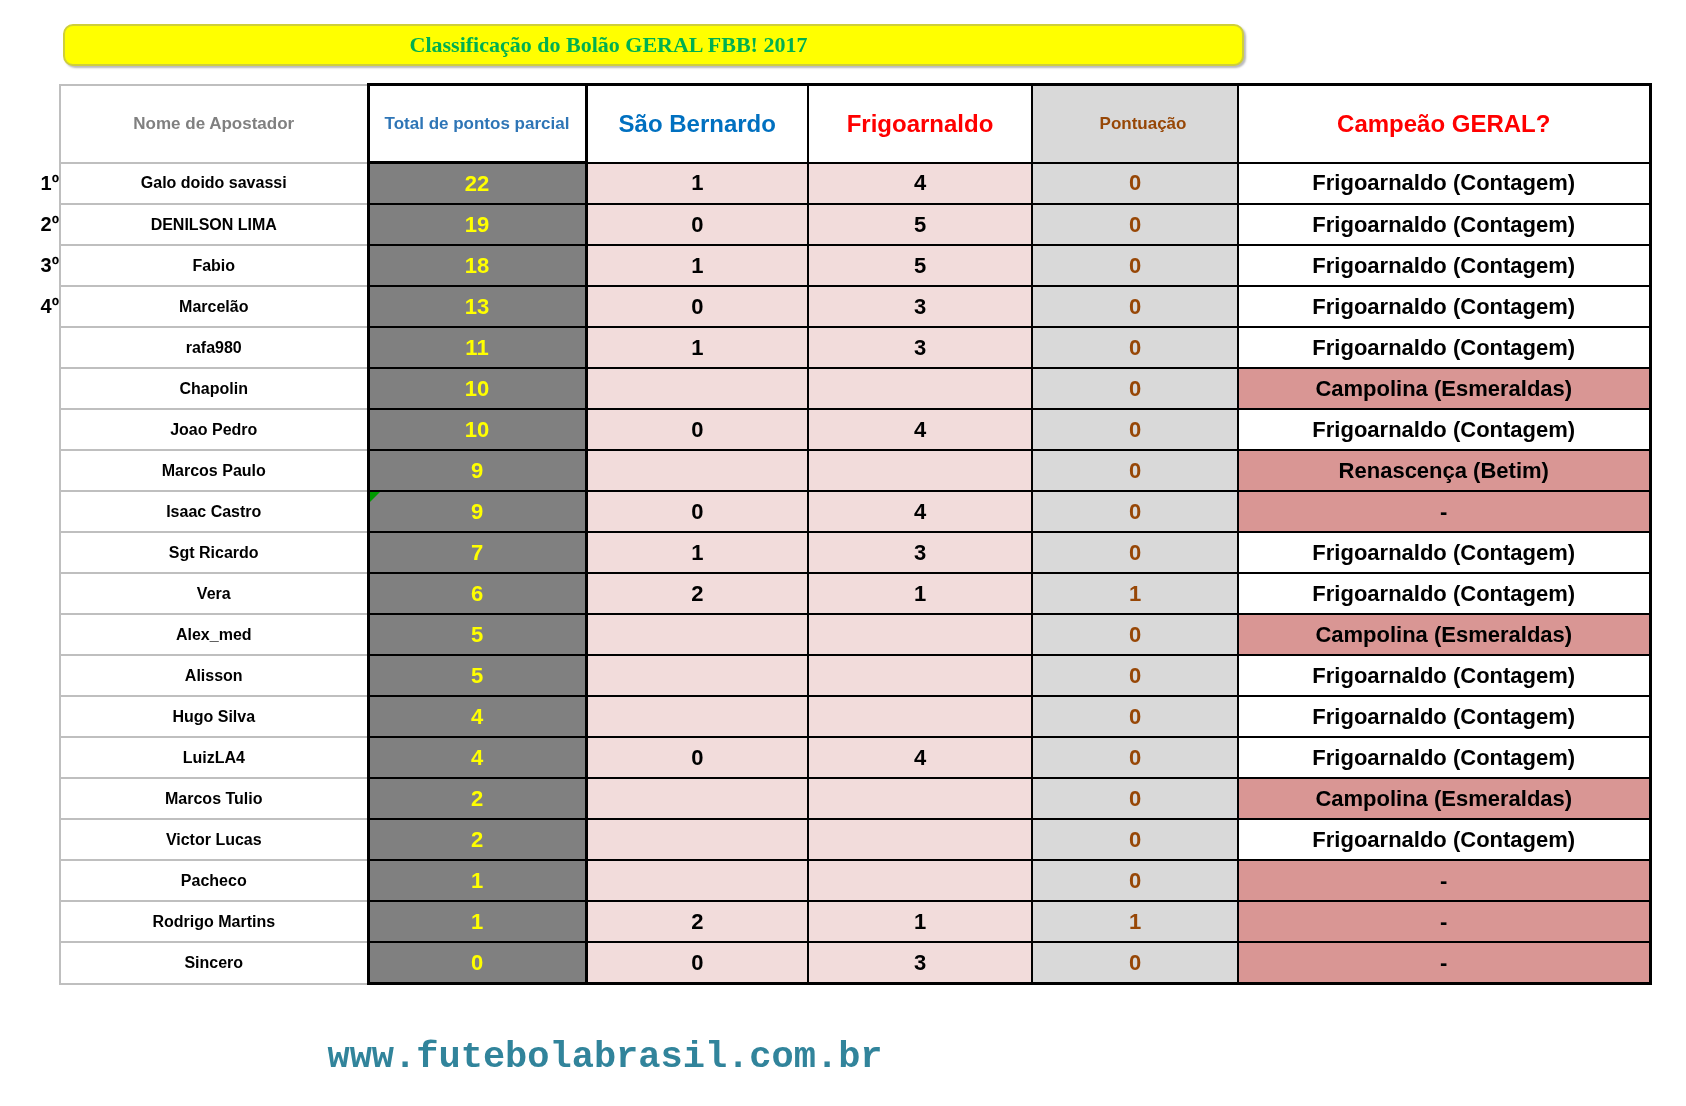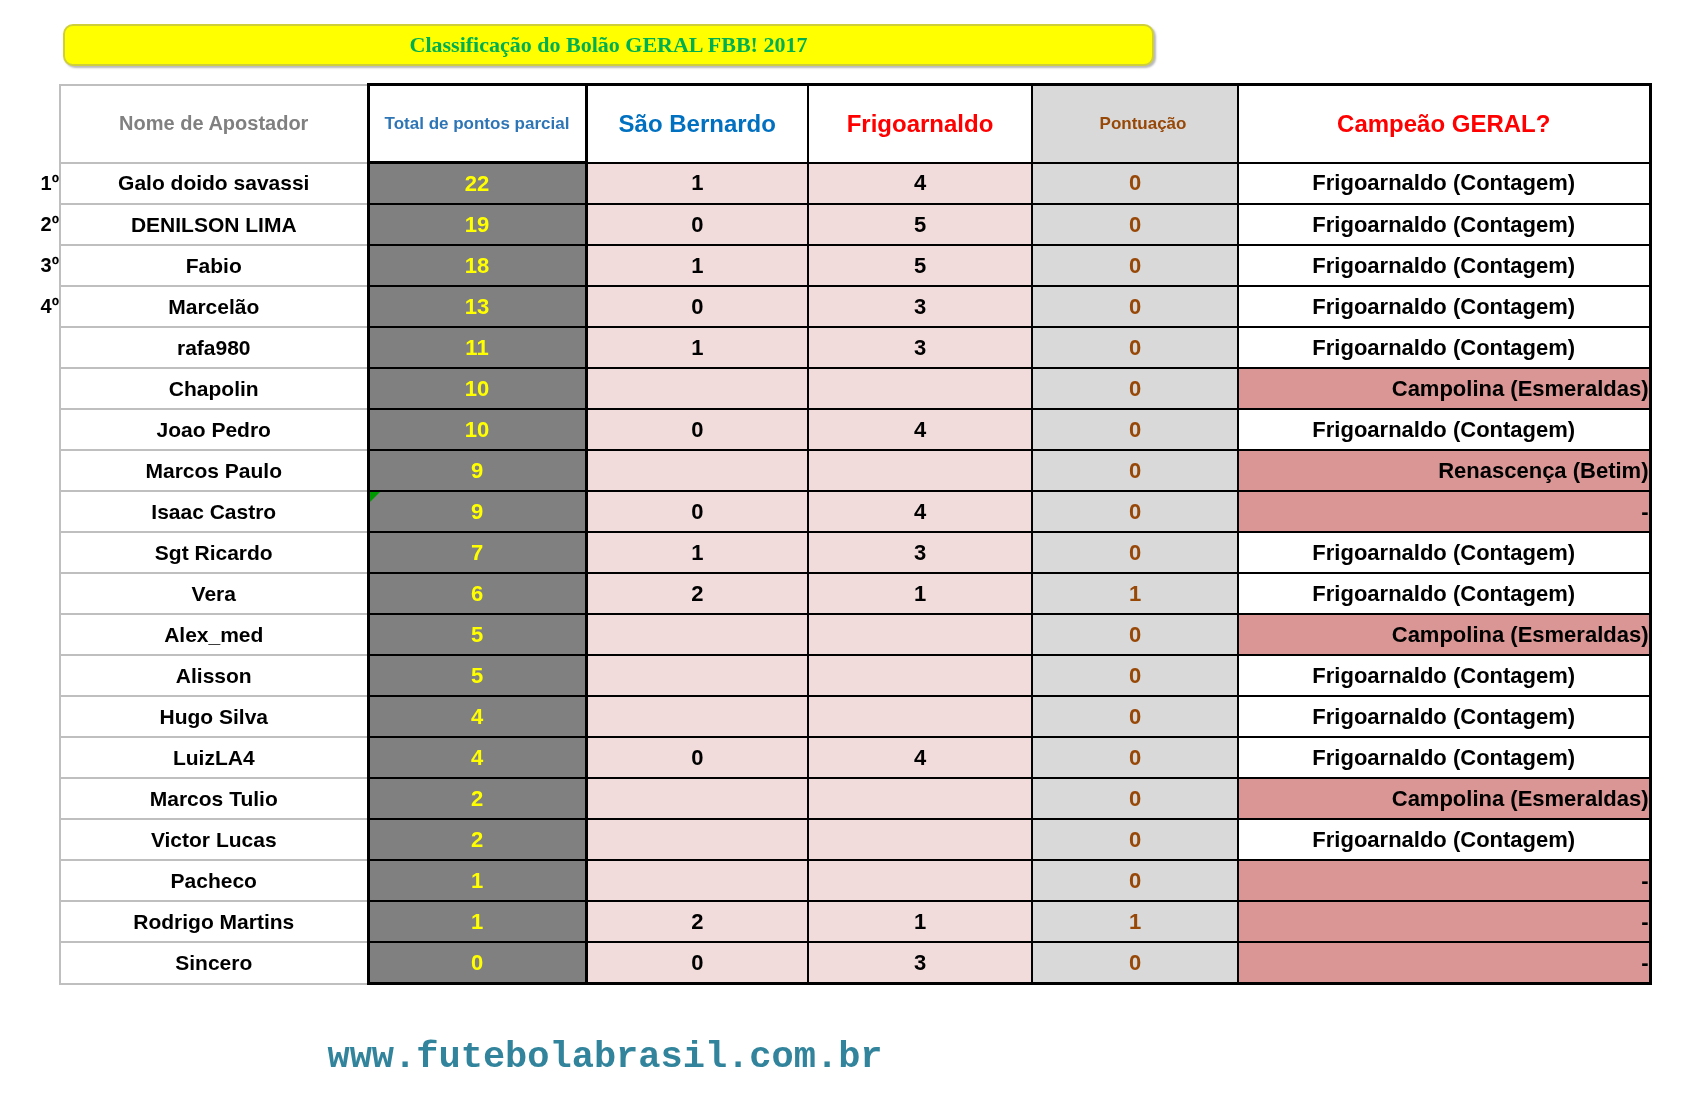--- a/index.html
+++ b/index.html
@@ -8,20 +8,21 @@
     background:#ffffff;
     position:relative;
     font-family:"Liberation Sans", sans-serif;
     overflow:hidden;
   }
 
   
   .banner {
     position:absolute; left:63px; top:24px;
     width:1087px; height:38px;
+    padding-right:90px;
     background:var(--yellow, #FFFF00);
     border:2px solid #cfcf3a;
     border-radius:10px;
     box-shadow:2px 2px 2px rgba(130,130,130,.55);
     display:flex; align-items:center; justify-content:center;
   }
   .banner .title-text {
     font-family:"Liberation Serif", serif;
     font-weight:bold; font-size:22px;
     color:var(--green, #00B050);
@@ -43,22 +44,22 @@
 
   
   .c-rank {
     border:none; background:#ffffff;
     font-weight:bold; font-size:20px; color:#000;
     text-align:right; padding-right:0;
   }
 
   
   .c-nome { border:2px solid #BFBFBF; background:#ffffff; font-weight:bold; }
-  thead .c-nome { color:var(--dark-gray, #808080); font-size:20px; }
-  tbody .c-nome { color:#000; font-size:21px; }
+  thead .c-nome { color:var(--dark-gray, #808080); font-size:17px; }
+  tbody .c-nome { color:#000; font-size:16px; }
 
   
   .c-total, .c-sb, .c-fr, .c-pont, .c-camp { border:2px solid #000; font-weight:bold; }
 
   thead .c-total {
     border:3px solid #000;
     color:var(--header-blue, #2E75B6); font-size:17px; line-height:1.25;
     white-space:normal;
   }
   thead .c-sb   { border-top:3px solid #000; color:var(--sao-bernardo-blue, #0070C0); font-size:24px; }
@@ -69,21 +70,21 @@
   tbody .c-total {
     background:var(--dark-gray, #808080);
     color:var(--yellow, #FFFF00);
     font-size:22px;
     border-left-width:3px; border-right-width:3px;
     position:relative;
   }
   tbody .c-sb, tbody .c-fr { background:var(--pink, #F2DCDB); color:#000; font-size:22px; }
   tbody .c-pont { background:var(--light-gray, #D9D9D9); color:var(--brown, #974706); font-size:22px; }
   tbody .c-camp { background:#ffffff; color:#000; font-size:22px; border-right-width:3px; }
-  tbody .c-camp.hl { background:var(--salmon, #D99694);text-align:right; }
+  tbody .c-camp.hl { background:var(--salmon, #D99694); }
 
   tbody tr:last-child .c-total,
   tbody tr:last-child .c-sb,
   tbody tr:last-child .c-fr,
   tbody tr:last-child .c-pont,
   tbody tr:last-child .c-camp { border-bottom-width:3px; }
 
   
   td.err-tri::before {
     content:""; position:absolute; left:0; top:0;

